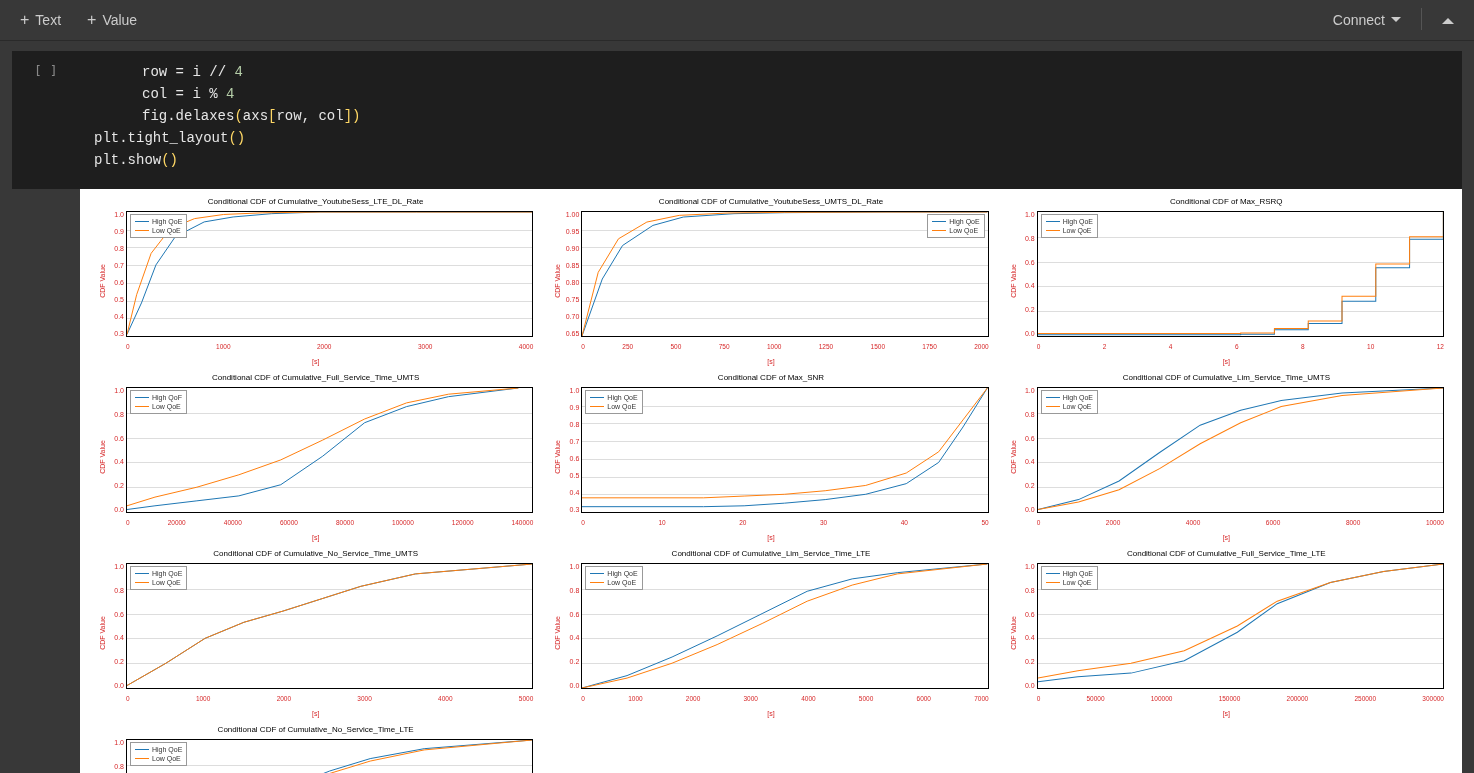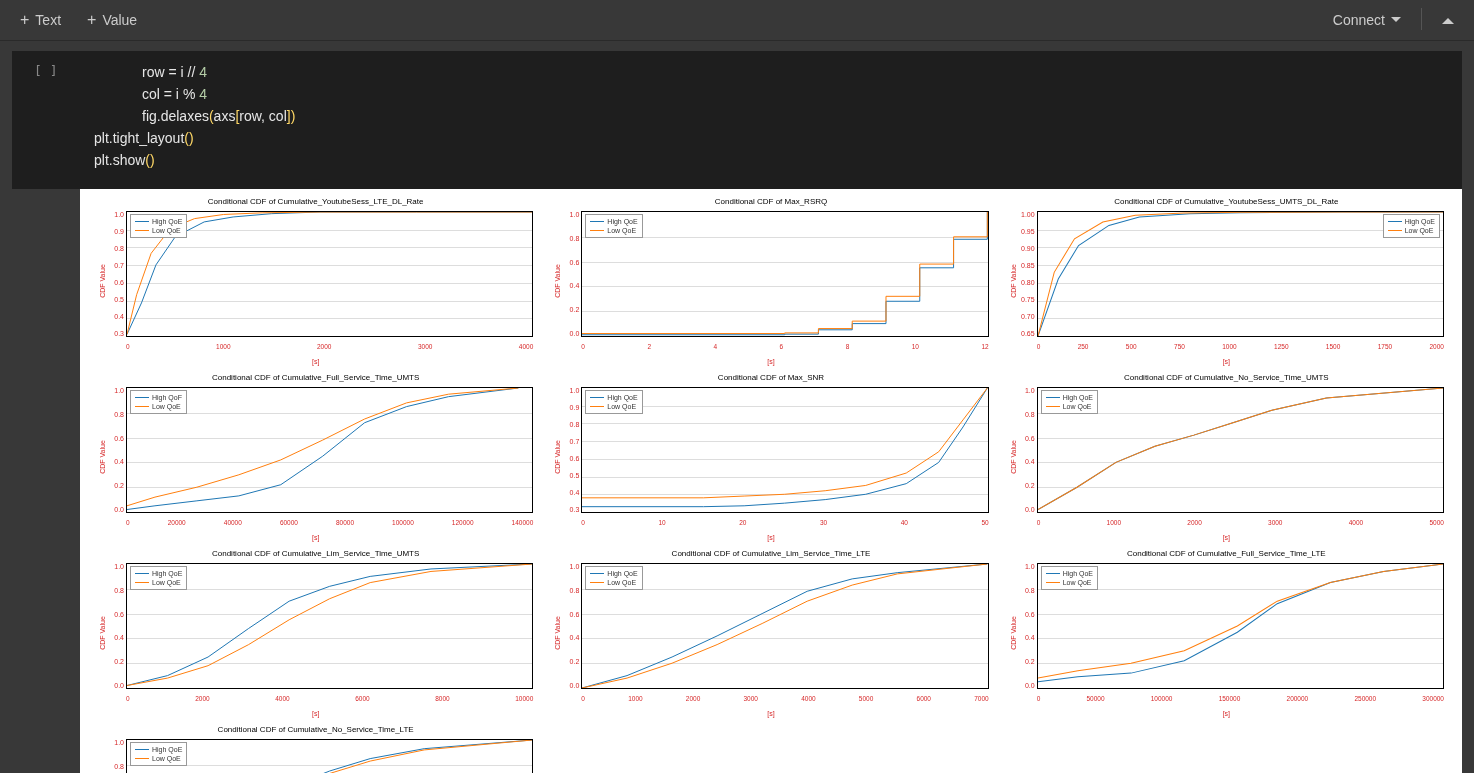--- a/index.html
+++ b/index.html
@@ -7,21 +7,21 @@
   .left-tools{display:flex;align-items:center;gap:6px}
   .tool-btn{display:flex;align-items:center;gap:6px;padding:4px 10px;color:#ccc;font-size:14px;cursor:pointer;border-radius:4px}
   .plus{font-size:16px;line-height:1}
   .right-tools{display:flex;align-items:flex-start;gap:10px}
   .connect{display:flex;align-items:center;gap:6px;font-size:14px;color:#ccc;padding:4px 10px}
   .caret-down{border:5px solid transparent;border-top-color:#ccc;width:0;height:0;margin-top:4px}
   .divider{width:1px;height:22px;background:#555}
   .chev-up{border:6px solid transparent;border-bottom-color:#ccc;width:0;height:0;margin-bottom:4px}
   .cell{display:flex;margin:10px 12px 0 12px;background:#1e1e1e;border-radius:0}
   .gutter{width:60px;color:#888;font-family:Menlo,Consolas,monospace;font-size:13px;padding:12px 0 0 22px}
-  .code{flex:1;padding:10px 12px 18px 0;font-family:Liberation Sans, sans-serif;font-size:14px;line-height:22px;color:#e6e6e6;white-space:pre;overflow:hidden}
+  .code{flex:1;padding:10px 12px 18px 0;font-family:Liberation Mono, monospace;font-size:14px;line-height:22px;color:#e6e6e6;white-space:pre;overflow:hidden}
   .indent{display:inline-block;width:48px}
   .k-num{color:#b5cea8}
   .k-par{color:#ffd866}
   .k-brk{color:#ffd866}
   .output{background:#fff;margin:0 12px 10px 80px;padding:8px 12px 8px 12px}
   .grid{display:grid;grid-template-columns:repeat(3,1fr);grid-template-rows:repeat(3,1fr);gap:8px}
   .subplot{position:relative;height:168px}
   .sp-title{position:absolute;top:0;left:0;right:0;text-align:center;font-size:8px;color:#000}
   .axes-box{position:absolute;left:34px;right:6px;top:14px;bottom:28px;border:1px solid #000;background:#fff}
   .ylabel{position:absolute;left:0;top:50%;transform:translateY(-50%) rotate(-90deg);transform-origin:center;font-size:7px;color:#d62728;width:80px;text-align:center;left:-30px}
@@ -107,62 +107,20 @@
             <span class="leg-ln" style="background: rgb(31, 119, 180);"></span>
             <span>High QoE</span>
           </div>
           <div class="leg-row">
             <span class="leg-ln" style="background: rgb(255, 127, 14);"></span>
             <span>Low QoE</span>
           </div>
         </div>
       </div>
       <div class="subplot">
-        <div class="sp-title">Conditional CDF of Max_RSRQ</div>
-        <div class="ylabel">CDF Value</div>
-        <div class="xlabel">[s]</div>
-        <div class="yticks">
-          <div>1.0</div>
-          <div>0.8</div>
-          <div>0.6</div>
-          <div>0.4</div>
-          <div>0.2</div>
-          <div>0.0</div>
-        </div>
-        <div class="xticks">
-          <div>0</div>
-          <div>2</div>
-          <div>4</div>
-          <div>6</div>
-          <div>8</div>
-          <div>10</div>
-          <div>12</div>
-        </div>
-        <div class="axes-box">
-          <div class="hgrid" style="top: 20%;"></div>
-          <div class="hgrid" style="top: 40%;"></div>
-          <div class="hgrid" style="top: 60%;"></div>
-          <div class="hgrid" style="top: 80%;"></div>
-          <svg viewBox="0 0 100 100" preserveAspectRatio="none" class="data">
-            <polyline points="0.00,99.00 50.00,99.00 50.00,98.50 58.33,98.50 58.33,95.00 66.67,95.00 66.67,90.00 75.00,90.00 75.00,72.00 83.33,72.00 83.33,45.00 91.67,45.00 91.67,22.00 100.00,22.00 100.00,0.00" fill="none" stroke="#1f77b4" stroke-width="1" vector-effect="non-scaling-stroke"></polyline>
-            <polyline points="0.00,98.00 50.00,98.00 50.00,97.50 58.33,97.50 58.33,94.00 66.67,94.00 66.67,88.00 75.00,88.00 75.00,68.00 83.33,68.00 83.33,42.00 91.67,42.00 91.67,20.00 100.00,20.00 100.00,0.00" fill="none" stroke="#ff7f0e" stroke-width="1" vector-effect="non-scaling-stroke"></polyline>
-          </svg>
-        </div>
-        <div class="legend">
-          <div class="leg-row">
-            <span class="leg-ln" style="background: rgb(31, 119, 180);"></span>
-            <span>High QoE</span>
-          </div>
-          <div class="leg-row">
-            <span class="leg-ln" style="background: rgb(255, 127, 14);"></span>
-            <span>Low QoE</span>
-          </div>
-        </div>
-      </div>
-      <div class="subplot">
         <div class="sp-title">Conditional CDF of Cumulative_YoutubeSess_UMTS_DL_Rate</div>
         <div class="ylabel">CDF Value</div>
         <div class="xlabel">[s]</div>
         <div class="yticks">
           <div>1.00</div>
           <div>0.95</div>
           <div>0.90</div>
           <div>0.85</div>
           <div>0.80</div>
           <div>0.75</div>
@@ -197,20 +155,62 @@
             <span class="leg-ln" style="background: rgb(31, 119, 180);"></span>
             <span>High QoE</span>
           </div>
           <div class="leg-row">
             <span class="leg-ln" style="background: rgb(255, 127, 14);"></span>
             <span>Low QoE</span>
           </div>
         </div>
       </div>
       <div class="subplot">
+        <div class="sp-title">Conditional CDF of Max_RSRQ</div>
+        <div class="ylabel">CDF Value</div>
+        <div class="xlabel">[s]</div>
+        <div class="yticks">
+          <div>1.0</div>
+          <div>0.8</div>
+          <div>0.6</div>
+          <div>0.4</div>
+          <div>0.2</div>
+          <div>0.0</div>
+        </div>
+        <div class="xticks">
+          <div>0</div>
+          <div>2</div>
+          <div>4</div>
+          <div>6</div>
+          <div>8</div>
+          <div>10</div>
+          <div>12</div>
+        </div>
+        <div class="axes-box">
+          <div class="hgrid" style="top: 20%;"></div>
+          <div class="hgrid" style="top: 40%;"></div>
+          <div class="hgrid" style="top: 60%;"></div>
+          <div class="hgrid" style="top: 80%;"></div>
+          <svg viewBox="0 0 100 100" preserveAspectRatio="none" class="data">
+            <polyline points="0.00,99.00 50.00,99.00 50.00,98.50 58.33,98.50 58.33,95.00 66.67,95.00 66.67,90.00 75.00,90.00 75.00,72.00 83.33,72.00 83.33,45.00 91.67,45.00 91.67,22.00 100.00,22.00 100.00,0.00" fill="none" stroke="#1f77b4" stroke-width="1" vector-effect="non-scaling-stroke"></polyline>
+            <polyline points="0.00,98.00 50.00,98.00 50.00,97.50 58.33,97.50 58.33,94.00 66.67,94.00 66.67,88.00 75.00,88.00 75.00,68.00 83.33,68.00 83.33,42.00 91.67,42.00 91.67,20.00 100.00,20.00 100.00,0.00" fill="none" stroke="#ff7f0e" stroke-width="1" vector-effect="non-scaling-stroke"></polyline>
+          </svg>
+        </div>
+        <div class="legend">
+          <div class="leg-row">
+            <span class="leg-ln" style="background: rgb(31, 119, 180);"></span>
+            <span>High QoE</span>
+          </div>
+          <div class="leg-row">
+            <span class="leg-ln" style="background: rgb(255, 127, 14);"></span>
+            <span>Low QoE</span>
+          </div>
+        </div>
+      </div>
+      <div class="subplot">
         <div class="sp-title">Conditional CDF of Cumulative_Full_Service_Time_UMTS</div>
         <div class="ylabel">CDF Value</div>
         <div class="xlabel">[s]</div>
         <div class="yticks">
           <div>1.0</div>
           <div>0.8</div>
           <div>0.6</div>
           <div>0.4</div>
           <div>0.2</div>
           <div>0.0</div>
@@ -285,20 +285,61 @@
             <span class="leg-ln" style="background: rgb(31, 119, 180);"></span>
             <span>High QoE</span>
           </div>
           <div class="leg-row">
             <span class="leg-ln" style="background: rgb(255, 127, 14);"></span>
             <span>Low QoE</span>
           </div>
         </div>
       </div>
       <div class="subplot">
+        <div class="sp-title">Conditional CDF of Cumulative_Lim_Service_Time_UMTS</div>
+        <div class="ylabel">CDF Value</div>
+        <div class="xlabel">[s]</div>
+        <div class="yticks">
+          <div>1.0</div>
+          <div>0.8</div>
+          <div>0.6</div>
+          <div>0.4</div>
+          <div>0.2</div>
+          <div>0.0</div>
+        </div>
+        <div class="xticks">
+          <div>0</div>
+          <div>2000</div>
+          <div>4000</div>
+          <div>6000</div>
+          <div>8000</div>
+          <div>10000</div>
+        </div>
+        <div class="axes-box">
+          <div class="hgrid" style="top: 20%;"></div>
+          <div class="hgrid" style="top: 40%;"></div>
+          <div class="hgrid" style="top: 60%;"></div>
+          <div class="hgrid" style="top: 80%;"></div>
+          <svg viewBox="0 0 100 100" preserveAspectRatio="none" class="data">
+            <polyline points="0.00,98.00 10.00,90.00 20.00,75.00 30.00,52.00 40.00,30.00 50.00,18.00 60.00,10.00 75.00,4.00 100.00,0.00" fill="none" stroke="#1f77b4" stroke-width="1" vector-effect="non-scaling-stroke"></polyline>
+            <polyline points="0.00,98.00 10.00,92.00 20.00,82.00 30.00,65.00 40.00,45.00 50.00,28.00 60.00,15.00 75.00,6.00 100.00,0.00" fill="none" stroke="#ff7f0e" stroke-width="1" vector-effect="non-scaling-stroke"></polyline>
+          </svg>
+        </div>
+        <div class="legend">
+          <div class="leg-row">
+            <span class="leg-ln" style="background: rgb(31, 119, 180);"></span>
+            <span>High QoE</span>
+          </div>
+          <div class="leg-row">
+            <span class="leg-ln" style="background: rgb(255, 127, 14);"></span>
+            <span>Low QoE</span>
+          </div>
+        </div>
+      </div>
+      <div class="subplot">
         <div class="sp-title">Conditional CDF of Cumulative_No_Service_Time_UMTS</div>
         <div class="ylabel">CDF Value</div>
         <div class="xlabel">[s]</div>
         <div class="yticks">
           <div>1.0</div>
           <div>0.8</div>
           <div>0.6</div>
           <div>0.4</div>
           <div>0.2</div>
           <div>0.0</div>
@@ -312,61 +353,20 @@
           <div>5000</div>
         </div>
         <div class="axes-box">
           <div class="hgrid" style="top: 20%;"></div>
           <div class="hgrid" style="top: 40%;"></div>
           <div class="hgrid" style="top: 60%;"></div>
           <div class="hgrid" style="top: 80%;"></div>
           <svg viewBox="0 0 100 100" preserveAspectRatio="none" class="data">
             <polyline points="0.00,98.00 9.62,80.00 19.23,60.00 28.85,47.00 38.46,38.00 48.08,28.00 57.69,18.00 71.15,8.00 100.00,0.00" fill="none" stroke="#1f77b4" stroke-width="1" vector-effect="non-scaling-stroke"></polyline>
             <polyline points="0.00,98.00 9.62,80.00 19.23,60.00 28.85,47.00 38.46,38.00 48.08,28.00 57.69,18.00 71.15,8.00 100.00,0.00" fill="none" stroke="#ff7f0e" stroke-width="1" vector-effect="non-scaling-stroke"></polyline>
-          </svg>
-        </div>
-        <div class="legend">
-          <div class="leg-row">
-            <span class="leg-ln" style="background: rgb(31, 119, 180);"></span>
-            <span>High QoE</span>
-          </div>
-          <div class="leg-row">
-            <span class="leg-ln" style="background: rgb(255, 127, 14);"></span>
-            <span>Low QoE</span>
-          </div>
-        </div>
-      </div>
-      <div class="subplot">
-        <div class="sp-title">Conditional CDF of Cumulative_Lim_Service_Time_UMTS</div>
-        <div class="ylabel">CDF Value</div>
-        <div class="xlabel">[s]</div>
-        <div class="yticks">
-          <div>1.0</div>
-          <div>0.8</div>
-          <div>0.6</div>
-          <div>0.4</div>
-          <div>0.2</div>
-          <div>0.0</div>
-        </div>
-        <div class="xticks">
-          <div>0</div>
-          <div>2000</div>
-          <div>4000</div>
-          <div>6000</div>
-          <div>8000</div>
-          <div>10000</div>
-        </div>
-        <div class="axes-box">
-          <div class="hgrid" style="top: 20%;"></div>
-          <div class="hgrid" style="top: 40%;"></div>
-          <div class="hgrid" style="top: 60%;"></div>
-          <div class="hgrid" style="top: 80%;"></div>
-          <svg viewBox="0 0 100 100" preserveAspectRatio="none" class="data">
-            <polyline points="0.00,98.00 10.00,90.00 20.00,75.00 30.00,52.00 40.00,30.00 50.00,18.00 60.00,10.00 75.00,4.00 100.00,0.00" fill="none" stroke="#1f77b4" stroke-width="1" vector-effect="non-scaling-stroke"></polyline>
-            <polyline points="0.00,98.00 10.00,92.00 20.00,82.00 30.00,65.00 40.00,45.00 50.00,28.00 60.00,15.00 75.00,6.00 100.00,0.00" fill="none" stroke="#ff7f0e" stroke-width="1" vector-effect="non-scaling-stroke"></polyline>
           </svg>
         </div>
         <div class="legend">
           <div class="leg-row">
             <span class="leg-ln" style="background: rgb(31, 119, 180);"></span>
             <span>High QoE</span>
           </div>
           <div class="leg-row">
             <span class="leg-ln" style="background: rgb(255, 127, 14);"></span>
             <span>Low QoE</span>

